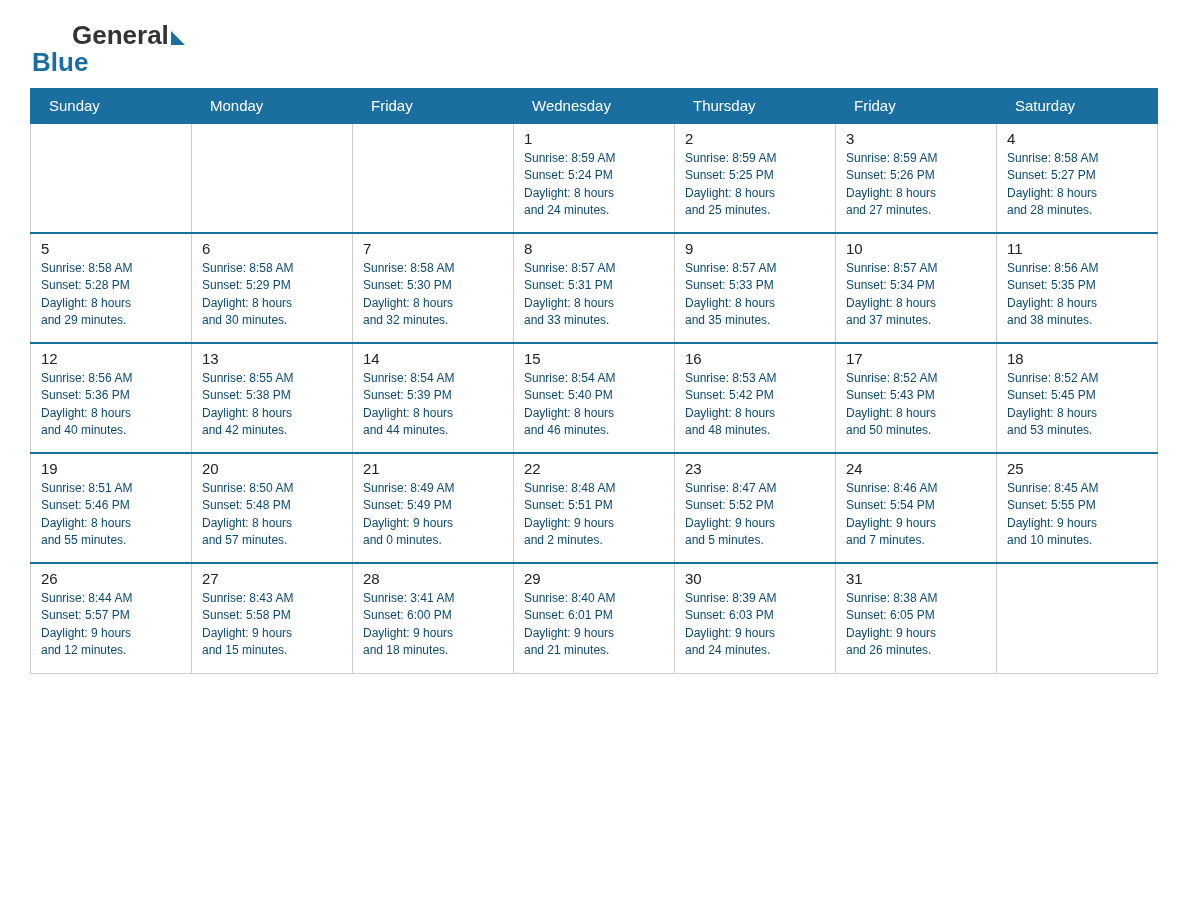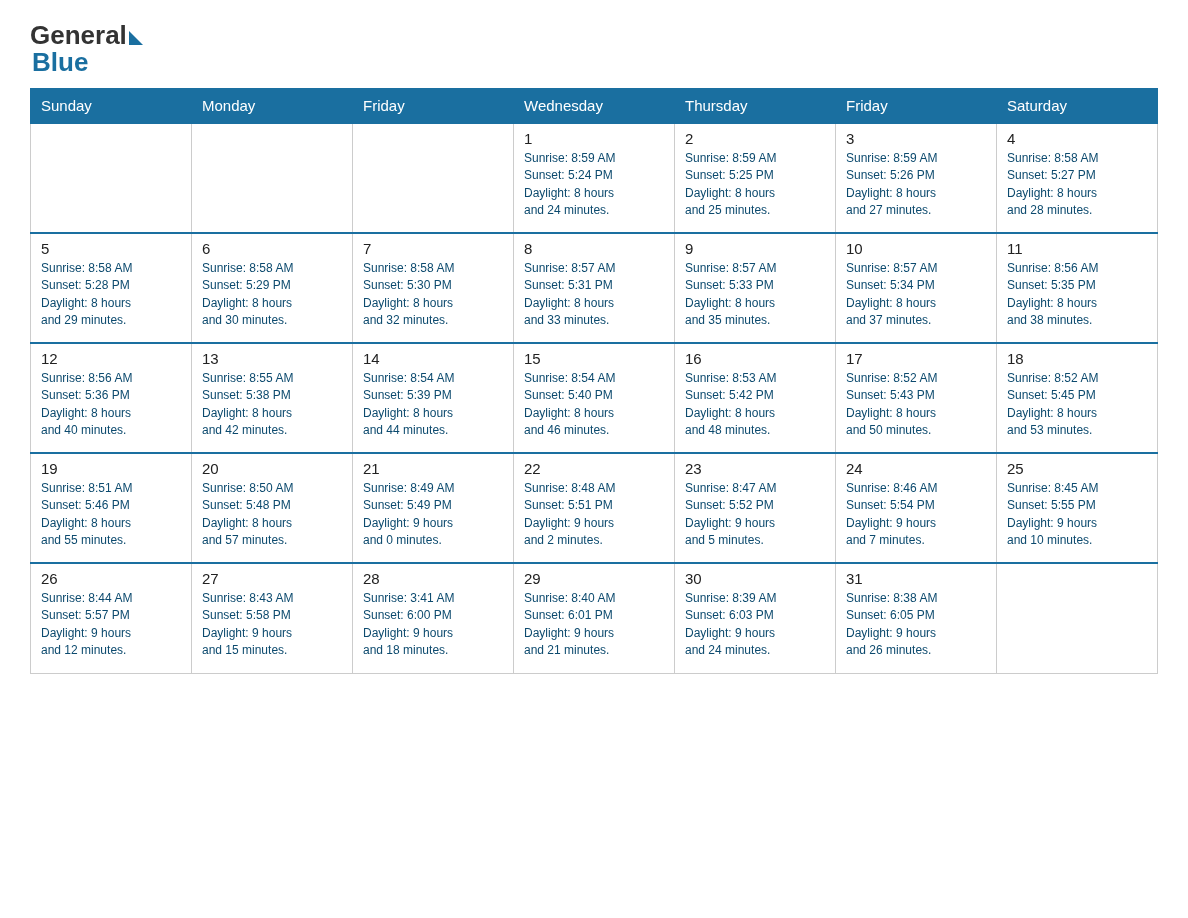--- a/index.html
+++ b/index.html
@@ -17,20 +17,21 @@
       margin-bottom: 10px;
     }
     .logo {
       display: flex;
       flex-direction: column;
       align-items: flex-start;
     }
     .logo-top {
       display: flex;
       align-items: center;
+      margin-left: 42px;
     }
     .logo-general {
       font-size: 26px;
       font-weight: bold;
       color: #333;
     }
     .logo-arrow {
       width: 0;
       height: 0;
       border-left: 14px solid #1a6fa0;
@@ -64,21 +65,21 @@
       border-collapse: collapse;
       margin-top: 8px;
     }
     thead tr {
       background-color: #1a6fa0;
     }
     thead th {
       color: #fff;
       font-size: 15px;
       font-weight: normal;
-      padding: 8px 10px;
+      padding: 8px 18px;
       text-align: left;
       border: 1px solid #1a6fa0;
     }
     tbody td {
       vertical-align: top;
       padding: 6px 10px;
       border: 1px solid #ccc;
       border-top: 2px solid #1a6fa0;
       font-size: 12px;
       color: #333;

